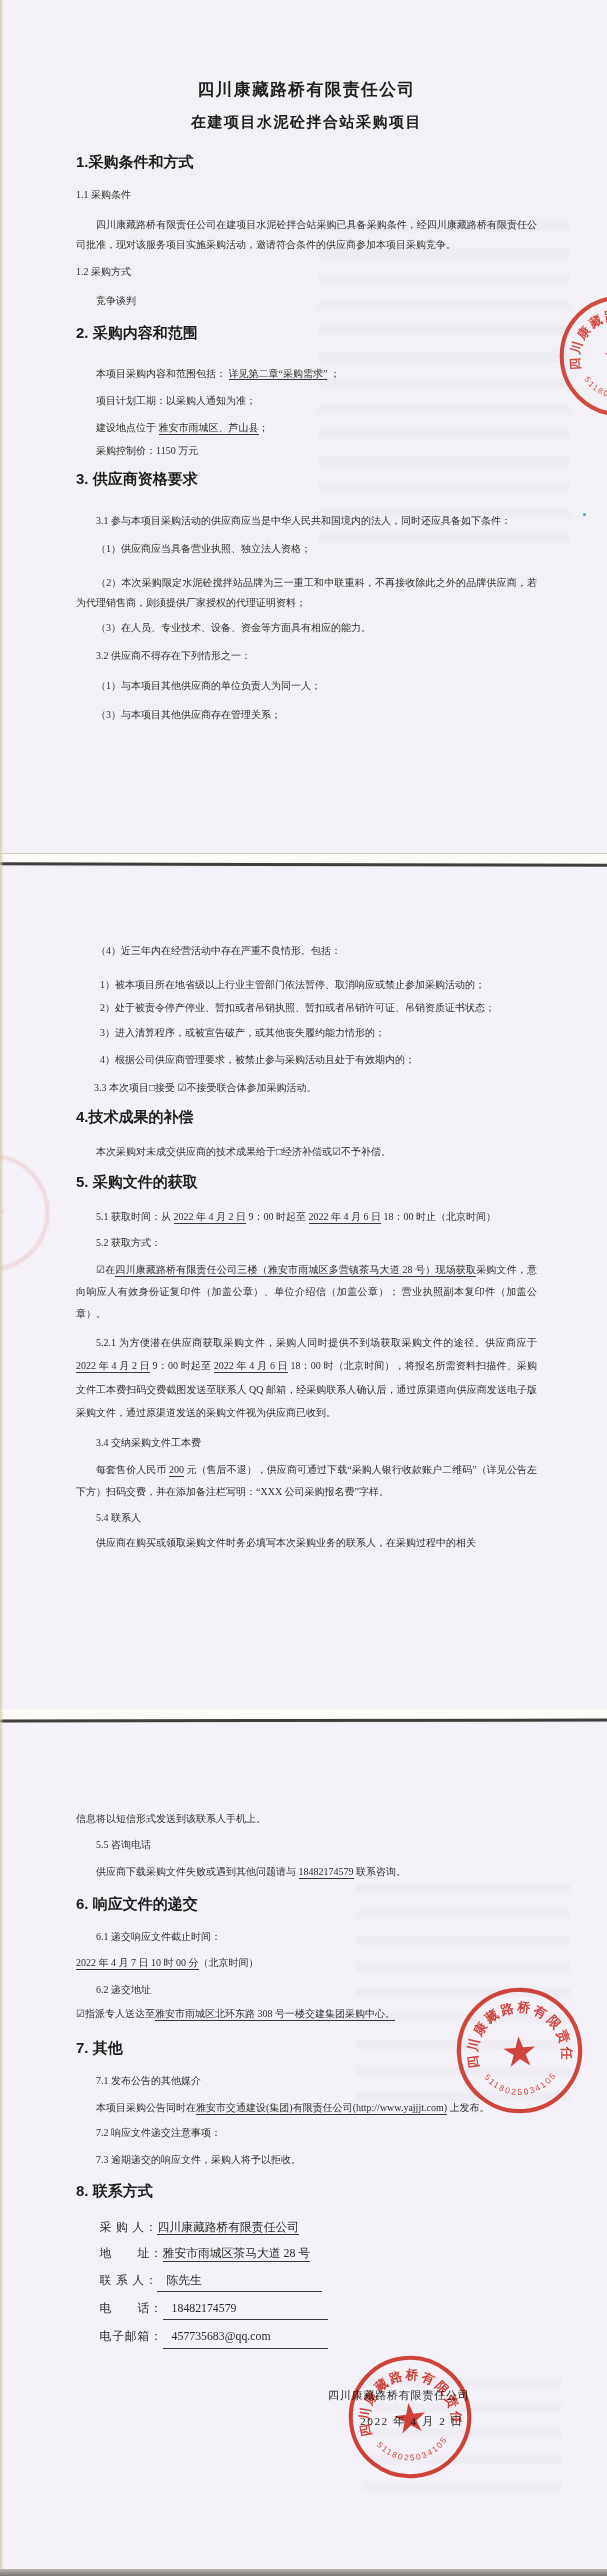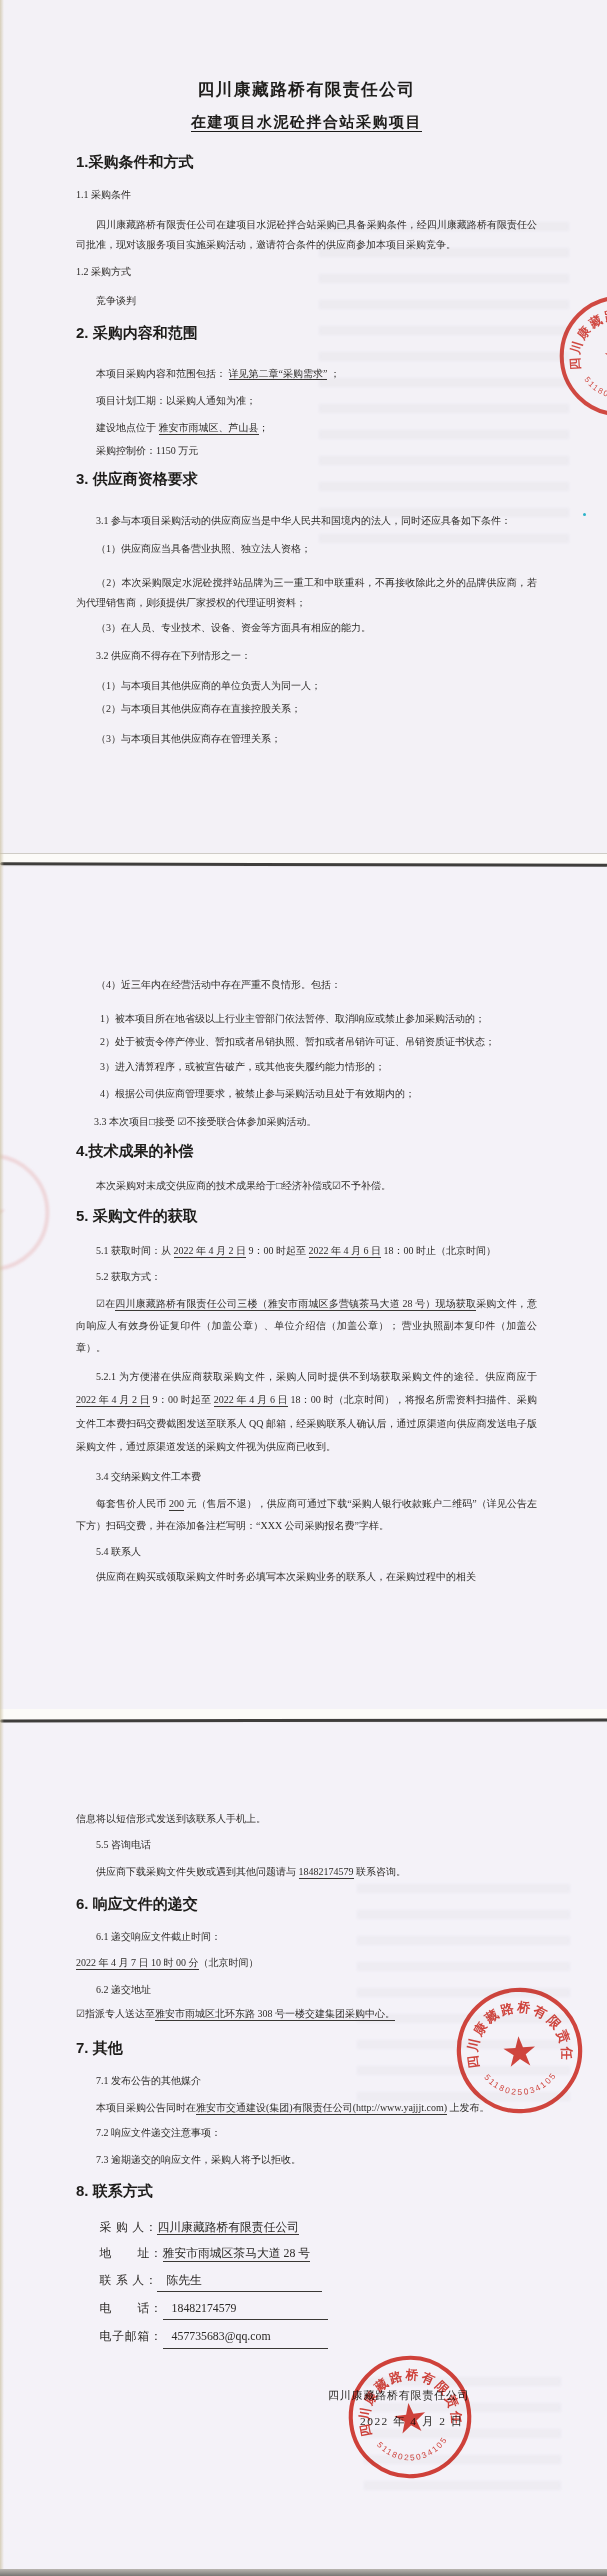--- a/index.html
+++ b/index.html
@@ -18,26 +18,26 @@
   #gap2{top:1709px;height:10.6px;}
   .sep{position:absolute;left:0;width:608px;height:3px;background:#3f3e3c;border-radius:1.5px;}
   #sep1{top:863px;transform:rotate(0.12deg);}
   #sep2{top:1719px;transform:rotate(-0.10deg);}
   .left-edge{position:absolute;left:0;top:0;width:3.8px;height:2576px;
     background:linear-gradient(90deg,rgba(205,195,165,.75),rgba(205,195,165,0));z-index:40;}
   .bottom-edge{position:absolute;left:0;top:2569px;width:607px;height:6.8px;
     background:linear-gradient(180deg,#b9b6b1,#787673);z-index:40;}
   .inner{position:relative;height:100%;}
   #page1 .inner{padding:77px 70px 0 76px;}
-  #page2 .inner{padding:108px 70px 0 76px;}
+  #page2 .inner{padding:74px 70px 0 76px;}
   #page3 .inner{padding:86px 70px 0 76px;}
 
   .tt{font-family:"Liberation Sans","DejaVu Sans",sans-serif;font-weight:bold;
       font-size:16.7px;line-height:26px;text-align:center;color:#1e1d1b;letter-spacing:1.5px;}
-  .t2{font-size:15px;margin-top:6px;text-decoration:underline;text-underline-offset:3.8px;}
+  .t2{font-size:15px;margin-top:6px;text-underline-offset:3.8px;}
   .t3{font-size:15px;margin-top:6px;letter-spacing:3px;}
   .h{font-family:"Liberation Sans","DejaVu Sans",sans-serif;font-weight:bold;
      font-size:15px;line-height:23px;color:#1e1d1b;}
   .ln{font-size:10px;line-height:20.5px;color:#2e2c29;text-align:justify;}
   .lh29{line-height:22px;}
   .lh31{line-height:23.5px;}
   .ind{text-indent:2em;}
   .u{border-bottom:0.8px solid #3a3835;padding-bottom:0.8px;}
   .crow{font-size:11.8px;line-height:20.5px;text-indent:2em;margin-top:6px;}
   .clabel{letter-spacing:0.8px;}
@@ -91,21 +91,20 @@
     <div class="ln ind" style="margin-top:6.8px"><span>建设地点位于 </span><span class="u">雅安市雨城区、芦山县</span><span>；</span></div>
     <div class="ln ind" style="margin-top:2.3px">采购控制价：1150 万元</div>
 
     <div class="h" style="margin-top:6px">3.  供应商资格要求</div>
     <div class="ln ind" style="margin-top:21px">3.1 参与本项目采购活动的供应商应当是中华人民共和国境内的法人，同时还应具备如下条件：</div>
     <div class="ln ind" style="margin-top:6.8px">（1）供应商应当具备营业执照、独立法人资格；</div>
     <div class="ln ind" style="margin-top:13.7px">（2）本次采购限定水泥砼搅拌站品牌为三一重工和中联重科，不再接收除此之外的品牌供应商，若为代理销售商，则须提供厂家授权的代理证明资料；</div>
     <div class="ln ind" style="margin-top:3.8px">（3）在人员、专业技术、设备、资金等方面具有相应的能力。</div>
     <div class="ln ind" style="margin-top:8.3px">3.2 供应商不得存在下列情形之一：</div>
     <div class="ln ind" style="margin-top:9px">（1）与本项目其他供应商的单位负责人为同一人；</div>
-    <div class="ln ind" style="margin-top:3px">（2）与本项目其他供应商存在直接控股关系；</div>
     <div class="ln ind" style="margin-top:9px">（3）与本项目其他供应商存在管理关系；</div>
   </div>
 </div>
 
 <div class="page" id="page2">
   <div class="bleed" id="bleed2"></div>
   <div class="bleed" id="bleed3"></div>
   <div class="inner">
     <div class="ln ind">（4）近三年内在经营活动中存在严重不良情形。包括：</div>
     <div class="ln" style="margin-top:13px;text-indent:2.4em">1）被本项目所在地省级以上行业主管部门依法暂停、取消响应或禁止参加采购活动的；</div>

